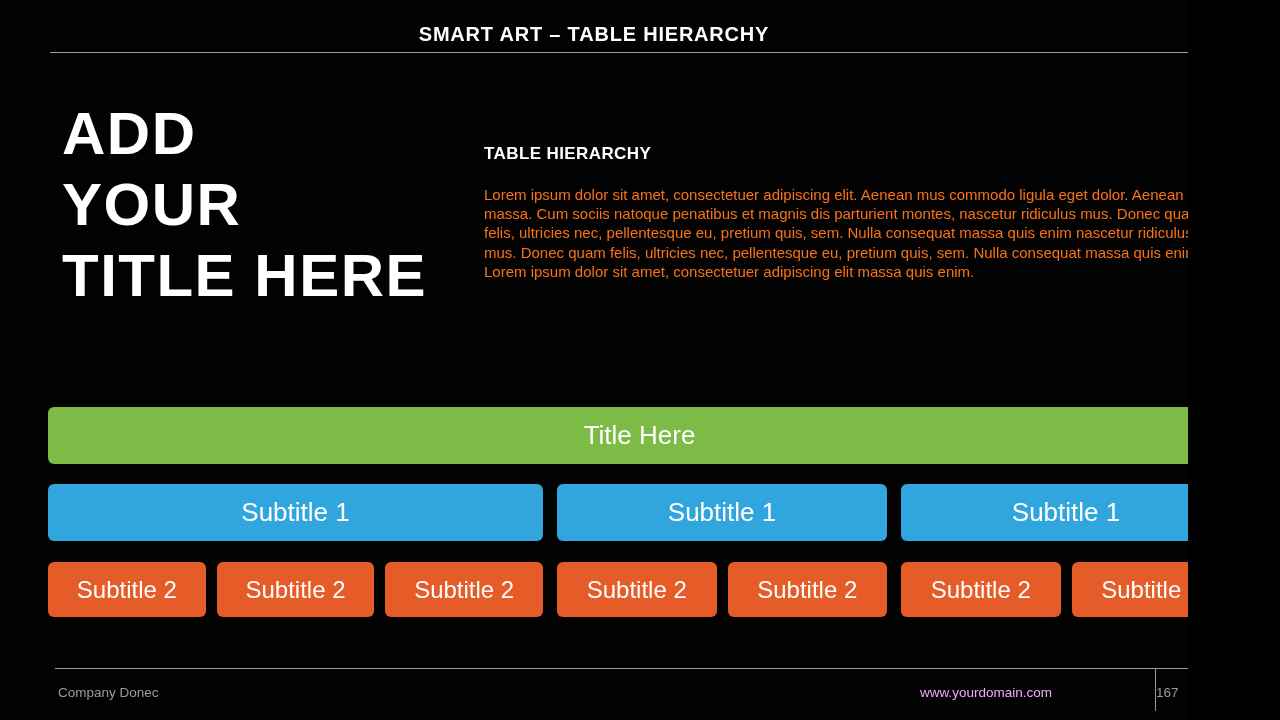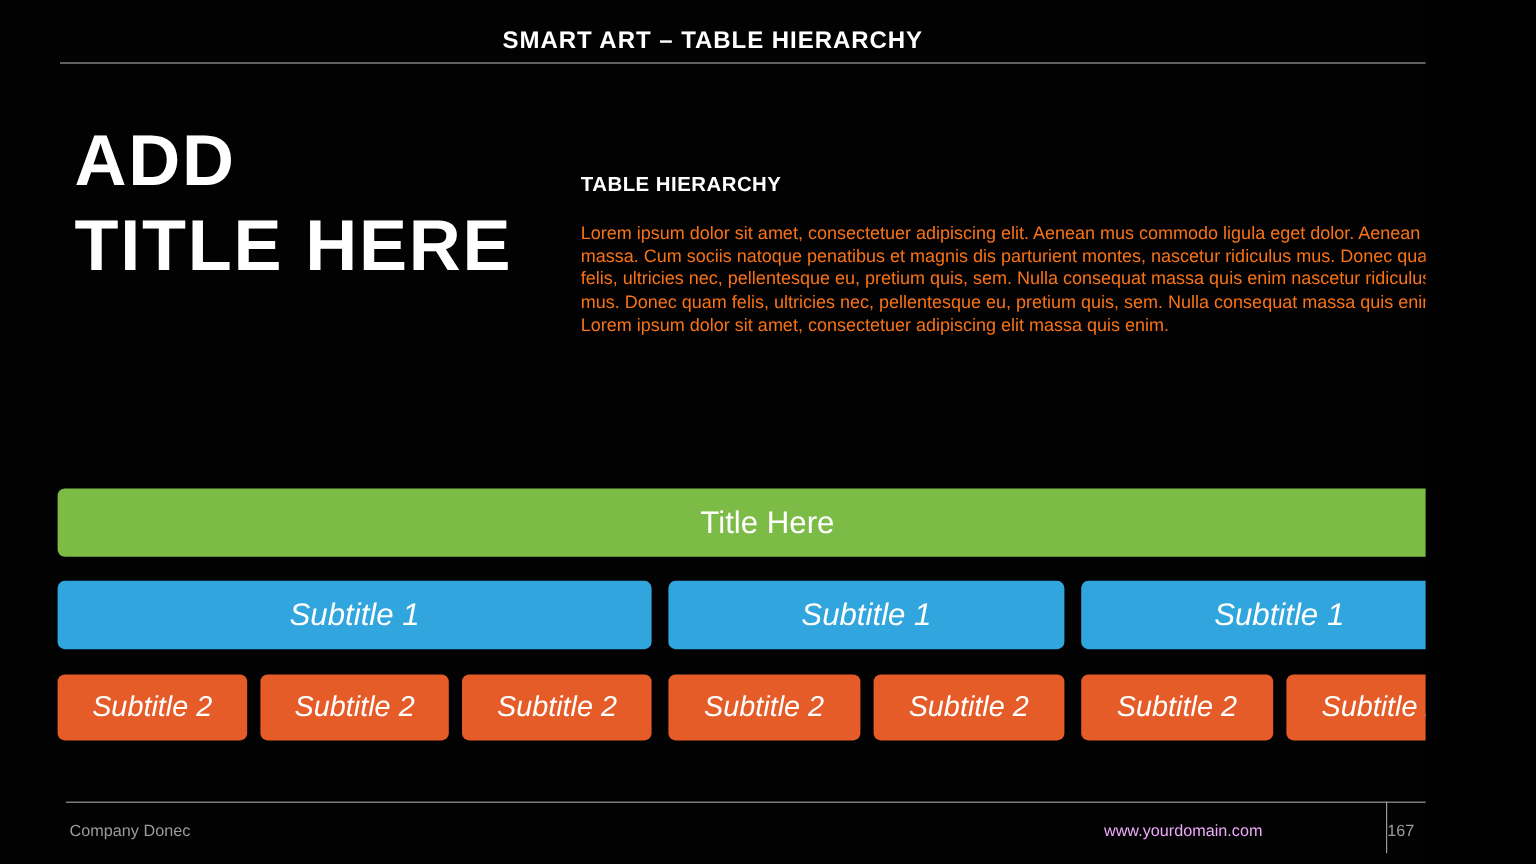--- a/index.html
+++ b/index.html
@@ -40,21 +40,21 @@
   .smartart{position:absolute;left:48px;top:407px;width:1183px;}
   .bar{
     display:flex;align-items:center;justify-content:center;
     color:#ffffff;border-radius:6px;box-sizing:border-box;
   }
   .root-bar{
     height:57px;font-size:26px;
     background:var(--root-color,#7CBB45);
     margin-bottom:20px;
   }
-  .groups{display:flex;gap:14px;font-style:italic;}
+  .groups{display:flex;gap:14px;}
   .group{display:flex;flex-direction:column;min-width:0;}
   .group-3{flex:3;}
   .group-2{flex:2;}
   .sub1-bar{
     height:57px;font-size:26px;
     background:var(--level1-color,#31A5DE);
     margin-bottom:21px;
   }
   .children{display:flex;gap:11px;}
   .sub2-bar{
@@ -87,20 +87,21 @@
 </head>
 <body>
 
 <div class="slide">
 
   <div class="header-title">SMART ART – TABLE HIERARCHY</div>
   <div class="header-rule"></div>
 
   <div class="big-title">
     <div>ADD</div>
+    <div>YOUR</div>
     <div>TITLE HERE</div>
   </div>
 
   <div class="desc">
     <h3 class="desc-heading">TABLE HIERARCHY</h3>
     <p class="desc-body">Lorem ipsum dolor sit amet, consectetuer adipiscing elit. Aenean mus commodo ligula eget dolor. Aenean massa. Cum sociis natoque penatibus et magnis dis parturient montes, nascetur ridiculus mus. Donec quam felis, ultricies nec, pellentesque eu, pretium quis, sem. Nulla consequat massa quis enim nascetur ridiculus mus. Donec quam felis, ultricies nec, pellentesque eu, pretium quis, sem. Nulla consequat massa quis enim. Lorem ipsum dolor sit amet, consectetuer adipiscing elit massa quis enim.</p>
   </div>
 
   <div class="smartart">
     <div class="bar root-bar">Title Here</div>

